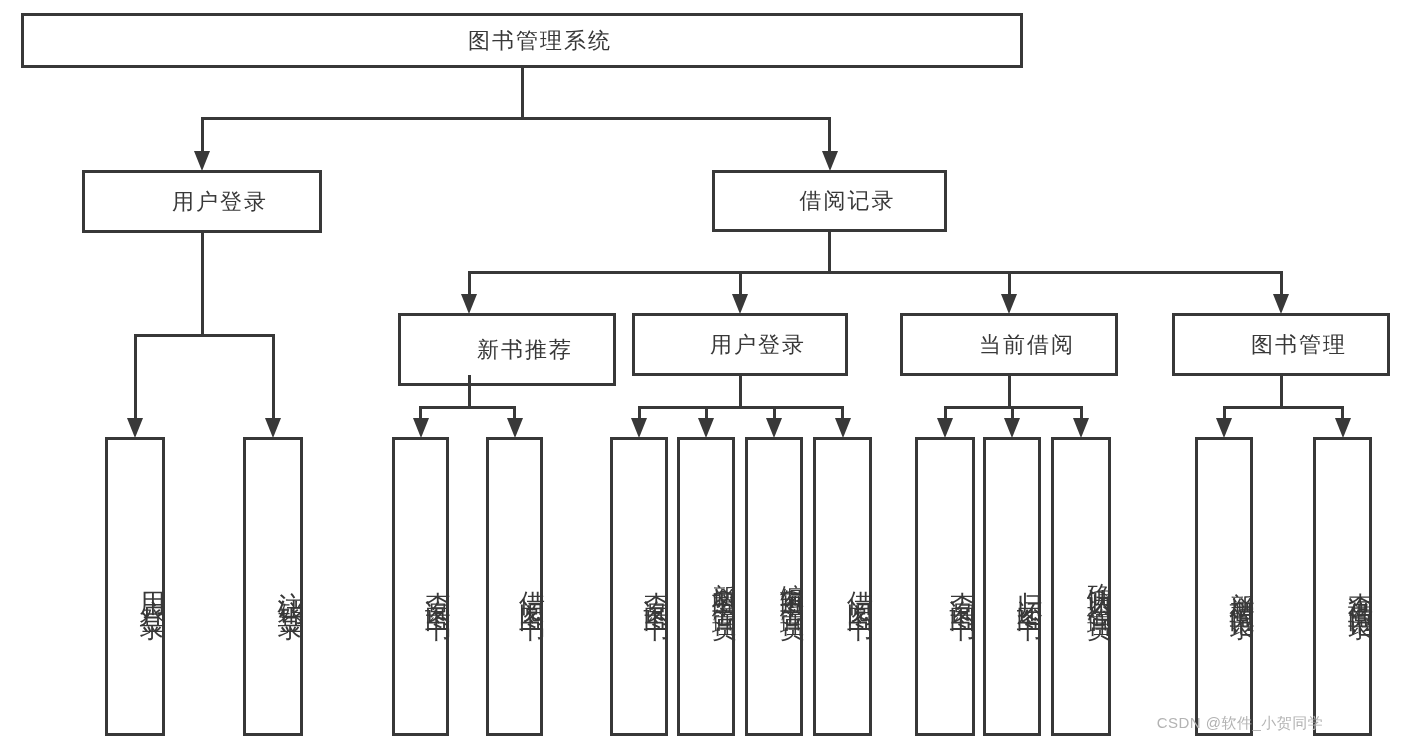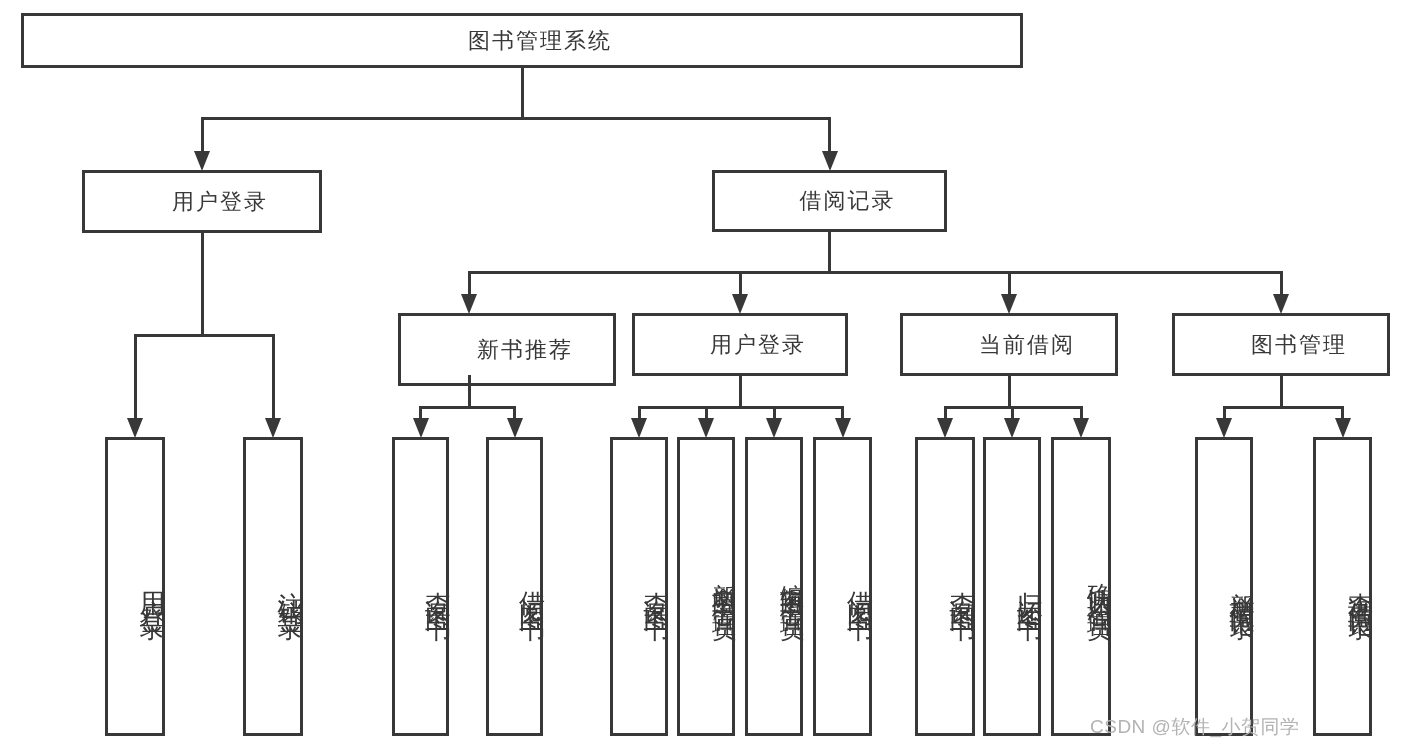--- a/index.html
+++ b/index.html
@@ -44,22 +44,22 @@
     height: 0;
     border-left: 8px solid transparent;
     border-right: 8px solid transparent;
     border-top: 20px solid var(--line, #383838);
   }
   .watermark {
     position: absolute;
     left: 1090px;
     top: 714px;
     width: 300px;
-    text-align: left;
-    font-size: 19px;
+    text-align: center;
+    font-size: 15px;
     letter-spacing: 0.5px;
     color: var(--wm, #b3b3b3);
     white-space: nowrap;
   }
 </style>
 </head>
 <body>
 
 <div class="canvas">
   <div id="diagram-layer">

